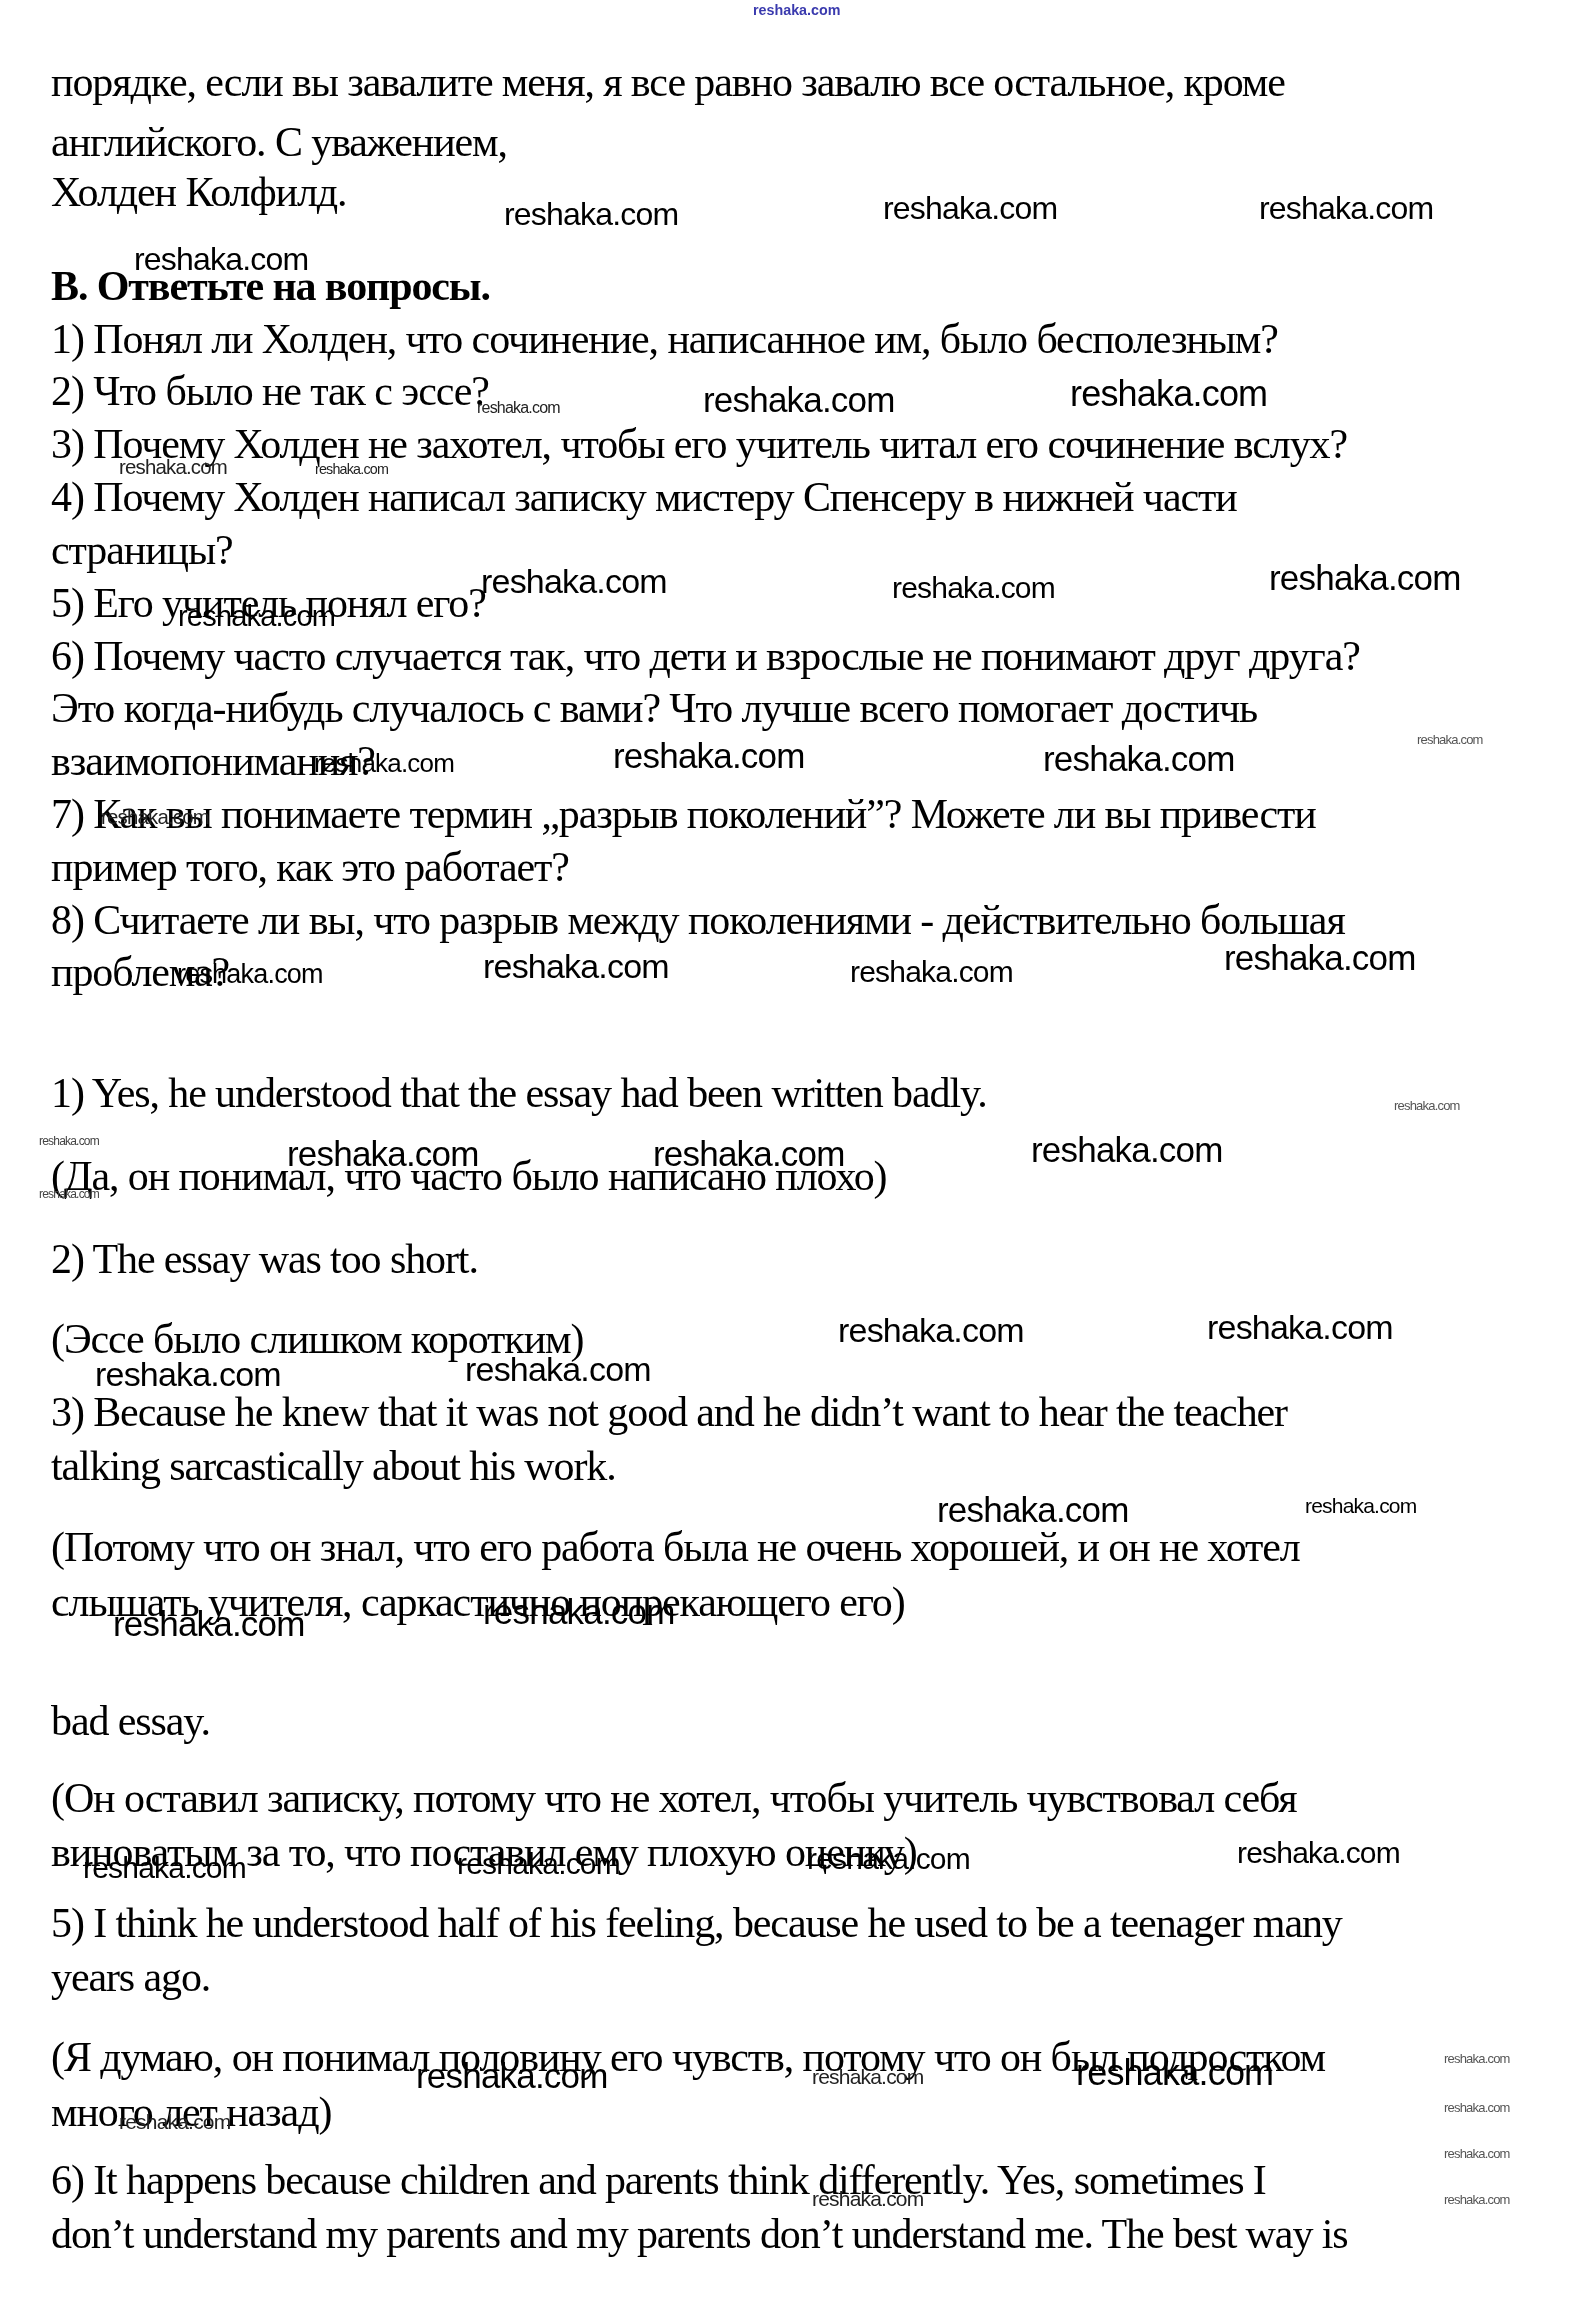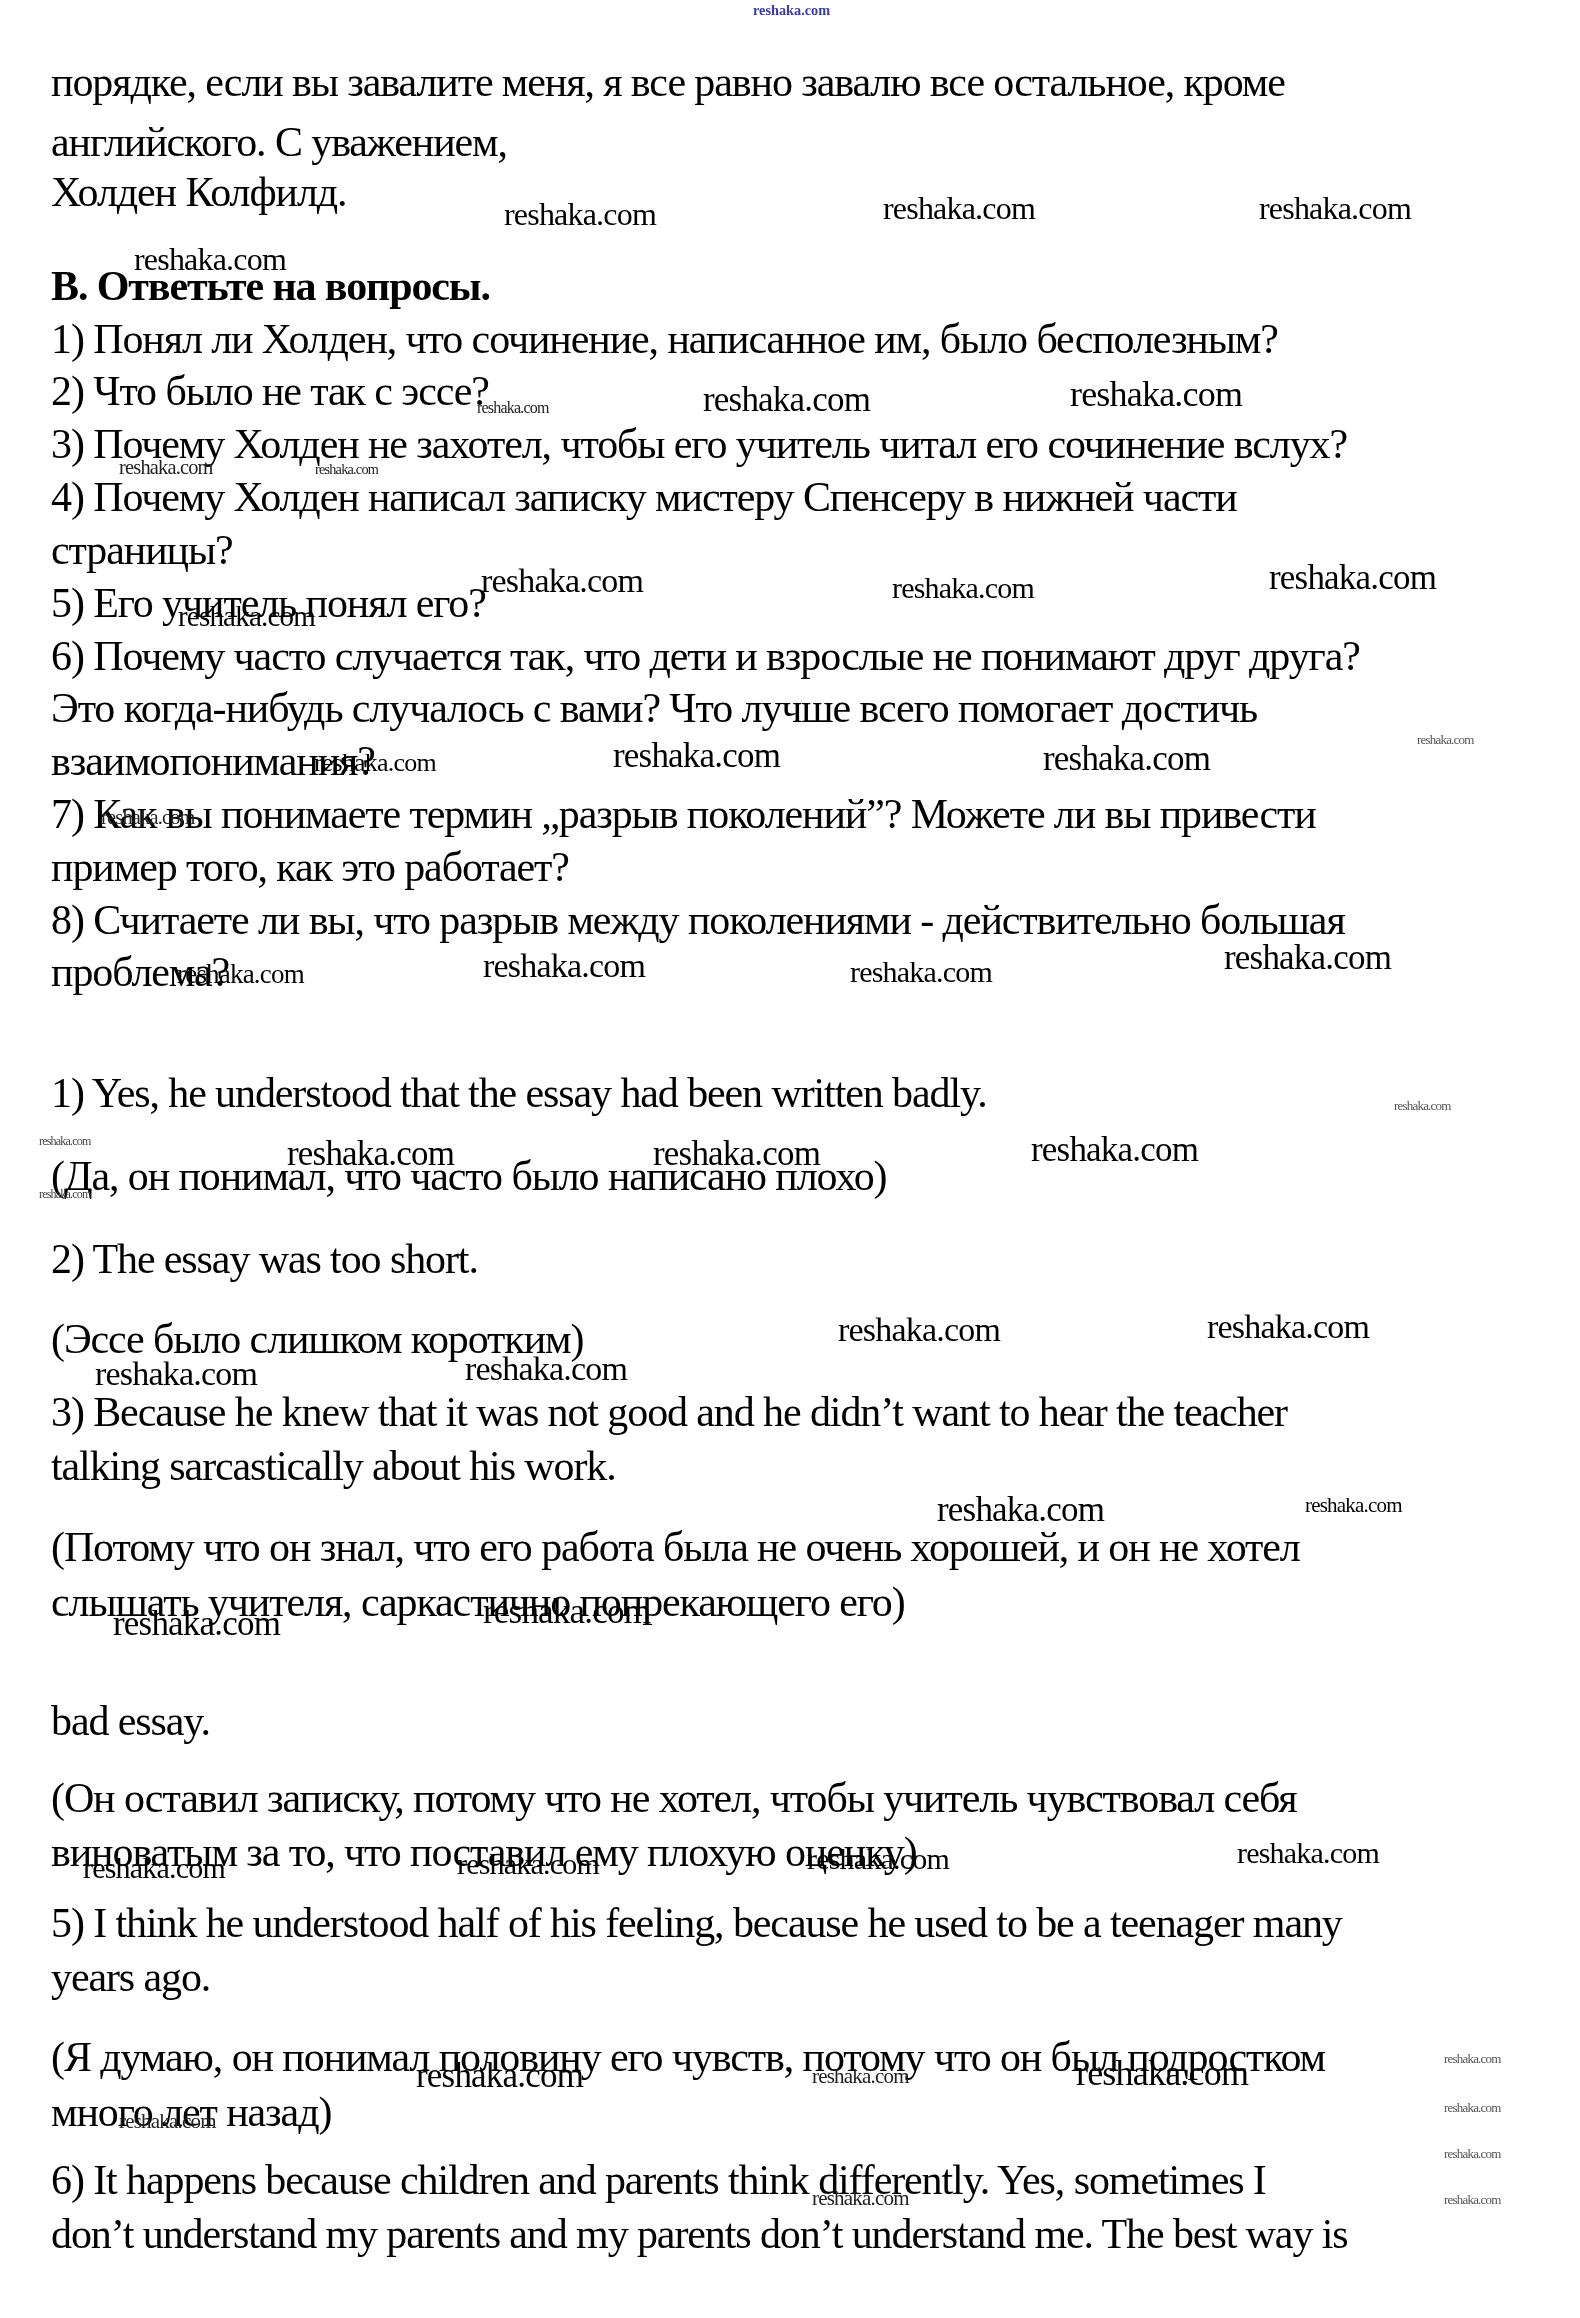--- a/index.html
+++ b/index.html
@@ -1,21 +1,21 @@
 <!DOCTYPE html>
 <html style="font-size:12px"><head>
 <meta charset="utf-8">
 <style>
   html,body{margin:0;padding:0;background:#ffffff;}
   .page{position:relative;width:1581px;height:2319px;background:#ffffff;overflow:hidden;
         font-family:"Liberation Serif",serif;color:#000;}
   .ln{position:absolute;left:51px;font-size:42px;line-height:1.15;white-space:nowrap;
       letter-spacing:-1.1px;color:#000;}
   .ln.bold{font-weight:bold;}
-  .wm{position:absolute;font-family:Liberation Serif, serif;color:#000;
+  .wm{position:absolute;font-family:Liberation Sans, sans-serif;color:#000;
       white-space:nowrap;line-height:1;letter-spacing:-0.8px;}
   .wm.g1{color:#222222;}
   .wm.g2{color:#444444;}
   .wm.g3{color:#555555;}
   .wm.top{color:#3a3aae;font-weight:bold;letter-spacing:0;}
 </style>
 </head>
 <body>
 
 <div class="page">

